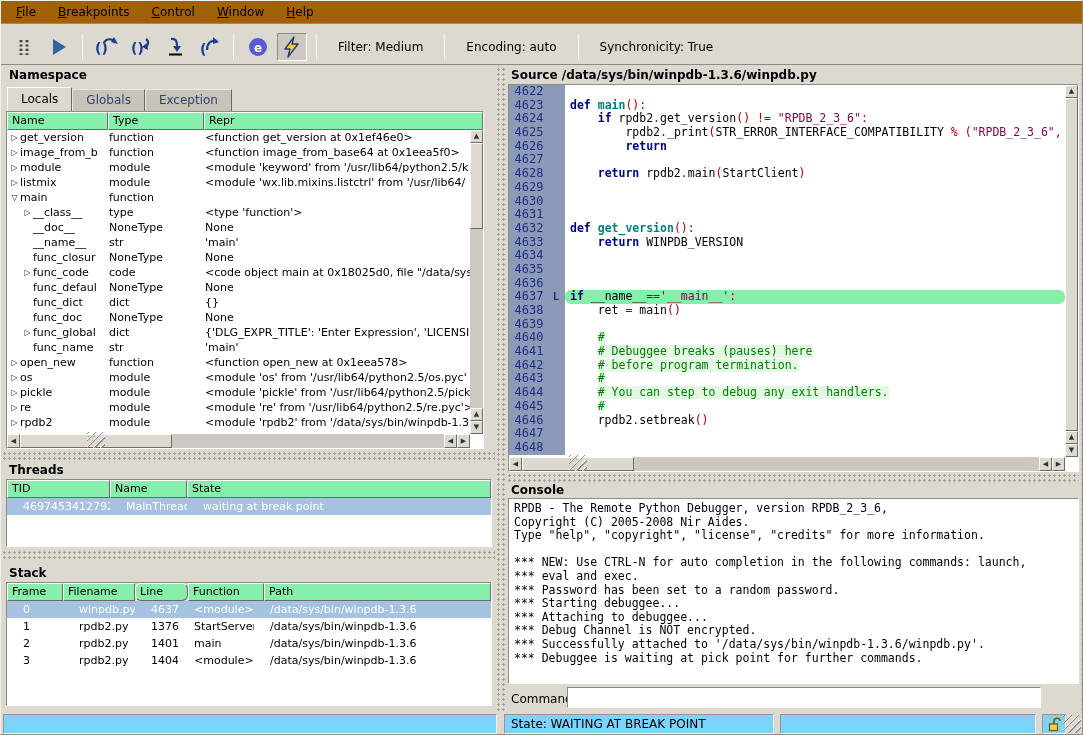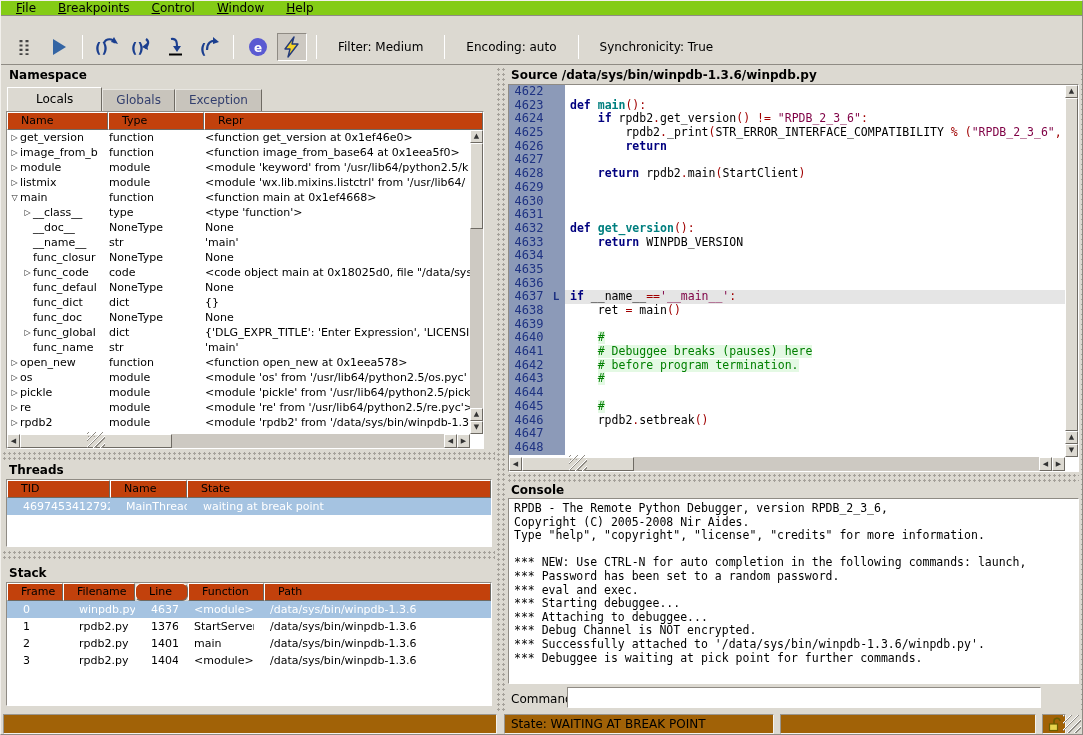--- a/index.html
+++ b/index.html
@@ -2,22 +2,22 @@
 <html><head>
 <meta charset="utf-8">
 <style>
   * { box-sizing: border-box; margin:0; padding:0; }
   html,body { width:1083px; height:735px; }
   body { font-family:"DejaVu Sans",sans-serif; font-size:12px; color:#000; background:#dcd9d1; }
   #app { position:relative; width:1083px; height:735px; background:#dcd9d1; overflow:hidden;
          border-top:1px solid #f2f0ec; border-left:1px solid #f2f0ec; border-right:1px solid #8f8b84; border-bottom:1px solid #8f8b84; }
 
   
-  .menubar { position:absolute; left:0; top:0; width:100%; height:15px; display:flex; align-items:center; padding-left:4px;
-             border-bottom:1px solid #8f8b84; background:#84cc16; }
+  .menubar { position:absolute; left:0; top:0; width:100%; height:23px; display:flex; align-items:center; padding-left:4px;
+             border-bottom:1px solid #8f8b84; background:#a16207; }
   .menu-item { padding:5px 11px; cursor:default; }
   .mkey { text-decoration:underline; }
 
   
   .toolbar { position:absolute; left:0; top:28px; width:100%; height:36px; display:flex; align-items:center; padding-left:6px;
              border-bottom:1px solid #8f8b84; background:#dcd9d1; }
   .tbtn { width:30px; height:28px; display:flex; align-items:center; justify-content:center; margin:0 2px; }
   .tbtn.pressed { background:#cdc9c2; border:1px solid; border-color:#8f8b84 #ffffff #ffffff #8f8b84; }
   .tsep { width:1px; height:24px; background:#8f8b84; border-right:1px solid #fff; margin:0 7px; }
   .tlabel { margin:0 14px; white-space:nowrap; }
@@ -29,27 +29,27 @@
   .sash-v1 { position:absolute; left:494px; top:65px; width:11px; height:645px; }
   .sash-v2 { position:absolute; left:1078px; top:65px; width:5px; height:645px; }
   .sash-h1 { position:absolute; left:0; top:449px; width:494px; height:12px; }
   .sash-h2 { position:absolute; left:0; top:548px; width:494px; height:12px; }
   .sash-h3 { position:absolute; left:505px; top:471px; width:573px; height:10px; }
 
   .panel-title { position:absolute; font-weight:bold; font-size:12px; white-space:nowrap; }
 
   
   .tabs { position:absolute; left:6px; top:86px; height:25px; display:flex; align-items:flex-end; }
-  .tab { padding:4px 28px 5px; border:1px solid; border-color:#ffffff #6e6a63 #dcd9d1 #ffffff; background:#dcd9d1; position:relative; }
+  .tab { padding:4px 13px 5px; border:1px solid; border-color:#ffffff #6e6a63 #dcd9d1 #ffffff; background:#dcd9d1; position:relative; }
   .tab.inactive { background:#c8c4bc; color:#333f6e; border-color:#e8e6e1 #6e6a63 #6e6a63 #e8e6e1; padding:3px 13px 4px; margin-top:3px; }
 
   
   .box { position:absolute; background:#fff; border:1px solid; border-color:#8f8b84 #ffffff #ffffff #8f8b84; overflow:hidden; }
   .thead { display:flex; height:18px; background:#dcd9d1; }
-  .th { border:1px solid; border-color:#ffffff #6e6a63 #6e6a63 #ffffff; background:#c2410c; padding:1px 13px; font-size:11px;
+  .th { border:1px solid; border-color:#ffffff #6e6a63 #6e6a63 #ffffff; background:#86efac; padding:1px 4px; font-size:11px;
         overflow:hidden; white-space:nowrap; }
   .trow { display:flex; font-size:11px; align-items:center; }
   .trow .cell { overflow:hidden; white-space:nowrap; padding:0 16px; flex-shrink:0; }
   .trow.selected { background:#a5c3e1; color:#fff; }
 
   
   #ns-box { left:5px; top:110px; width:478px; height:338px; }
   #ns-box .th.c1{ width:101px; } #ns-box .th.c2{ width:96px; } #ns-box .th.c3{ flex:1; }
   .ns-rows { position:absolute; left:0; top:18px; right:13px; bottom:14px; overflow:hidden; }
   .ns-row { height:15px; display:flex; font-size:11px; align-items:center; }
@@ -86,40 +86,40 @@
 
   
   #src-box { left:507px; top:83px; width:571px; height:388px; background:#fff; }
   .src-lines { position:absolute; left:0; top:0; right:13px; bottom:14px; overflow:hidden;
                font-family:"DejaVu Sans Mono",monospace; font-size:11.5px; }
   .src-line { display:flex; height:13.7px; line-height:13.7px; white-space:pre; }
   .gut { width:56px; flex-shrink:0; background:#8c9ab8; color:#1e3282; display:flex; }
   .lnum { width:40px; text-align:center; font-size:12px; }
   .lmark { width:14px; text-align:center; font-size:11px; font-weight:bold; }
   .code { flex:1; padding-left:5px; white-space:pre; overflow:hidden; }
-  .src-line.current .code { background:#e5e5e5; }
+  .src-line.current .code { background:#86efac;border-radius:6px; }
   .tk-kw  { color:#00007f; font-weight:bold; }
   .tk-def { color:#007f7f; font-weight:bold; }
   .tk-str { color:#7f0045; }
   .tk-op  { color:#a00000; }
   .tk-txt { color:#000; }
   .tk-com { color:#007f00; background:#e4f9e4; }
   #src-box .vscroll { top:0; bottom:14px; }
   #src-box .hscroll { right:13px; }
 
   
   #con-box { left:507px; top:497px; width:571px; height:186px; background:#fff; padding:3px 5px; overflow:hidden; }
   .con-line { font-family:"DejaVu Sans Mono",monospace; font-size:11.5px; line-height:13.6px; min-height:13.6px; white-space:pre; }
   .cmd-label { position:absolute; left:510px; top:691px; font-size:12px; }
   #cmd-input { position:absolute; left:566px; top:686px; width:474px; height:21px; background:#fff;
                border:1px solid; border-color:#8f8b84 #ffffff #ffffff #8f8b84; font:12px "DejaVu Sans",sans-serif; padding:0 3px; }
 
   
   .statusbar { position:absolute; left:0; top:711px; width:100%; height:24px; background:#dcd9d1; }
-  .sfield { position:absolute; top:2px; height:20px; background:#a16207; border:1px solid; border-color:#9a968e #f4f2ee #f4f2ee #9a968e;
+  .sfield { position:absolute; top:2px; height:20px; background:#7dd3fc; border:1px solid; border-color:#9a968e #f4f2ee #f4f2ee #9a968e;
             font-size:12px; line-height:18px; padding:0 6px; overflow:hidden; white-space:nowrap; }
   .sf1 { left:2px; width:494px; }
   .sf2 { left:503px; width:270px; }
   .sf3 { left:779px; width:256px; }
   .sf4 { left:1041px; width:24px; display:flex; align-items:center; justify-content:center; padding:0; }
   .grip { position:absolute; right:1px; top:3px; width:18px; height:18px;
           background:repeating-linear-gradient(135deg, #fff 0 1px, #8f8b84 1px 2px, rgba(0,0,0,0) 2px 5px); }
 </style>
 </head>
 <body>
@@ -251,21 +251,20 @@
           <span class="c-type">module</span>
           <span class="c-repr">&lt;module 'wx.lib.mixins.listctrl' from '/usr/lib64/</span>
         </div>
 
         <div class="ns-row ind0">
           <span class="c-name">
             <span class="arrow">▽</span>
             <span>main</span>
           </span>
           <span class="c-type">function</span>
-          <span class="c-repr">&lt;function main at 0x1ef4668&gt;</span>
         </div>
 
         <div class="ns-row ind1">
           <span class="c-name">
             <span class="arrow">▷</span>
             <span>__class__</span>
           </span>
           <span class="c-type">type</span>
           <span class="c-repr">&lt;type 'function'&gt;</span>
         </div>
@@ -585,20 +584,21 @@
           <span class="code"><span class="tk-txt">    </span><span class="tk-com"># before program termination.</span></span>
         </div>
 
         <div class="src-line">
           <span class="gut"><span class="lnum">4643</span><span class="lmark"></span></span>
           <span class="code"><span class="tk-txt">    </span><span class="tk-com">#</span></span>
         </div>
 
         <div class="src-line">
           <span class="gut"><span class="lnum">4644</span><span class="lmark"></span></span>
+          <span class="code"><span class="tk-txt">    </span><span class="tk-com"># You can step to debug any exit handlers.</span></span>
         </div>
 
         <div class="src-line">
           <span class="gut"><span class="lnum">4645</span><span class="lmark"></span></span>
           <span class="code"><span class="tk-txt">    </span><span class="tk-com">#</span></span>
         </div>
 
         <div class="src-line">
           <span class="gut"><span class="lnum">4646</span><span class="lmark"></span></span>
           <span class="code"><span class="tk-txt">    rpdb2</span><span class="tk-op">.</span><span class="tk-txt">setbreak</span><span class="tk-op">()</span></span>
@@ -637,23 +637,23 @@
       <div class="con-line">RPDB - The Remote Python Debugger, version RPDB_2_3_6,</div>
 
       <div class="con-line">Copyright (C) 2005-2008 Nir Aides.</div>
 
       <div class="con-line">Type "help", "copyright", "license", "credits" for more information.</div>
 
       <div class="con-line"></div>
 
       <div class="con-line">*** NEW: Use CTRL-N for auto completion in the following commands: launch,</div>
 
+      <div class="con-line">*** eval and exec.</div>
+
       <div class="con-line">*** Password has been set to a random password.</div>
-
-      <div class="con-line">*** eval and exec.</div>
 
       <div class="con-line">*** Starting debuggee...</div>
 
       <div class="con-line">*** Attaching to debuggee...</div>
 
       <div class="con-line">*** Debug Channel is NOT encrypted.</div>
 
       <div class="con-line">*** Successfully attached to '/data/sys/bin/winpdb-1.3.6/winpdb.py'.</div>
 
       <div class="con-line">*** Debuggee is waiting at pick point for further commands.</div>

